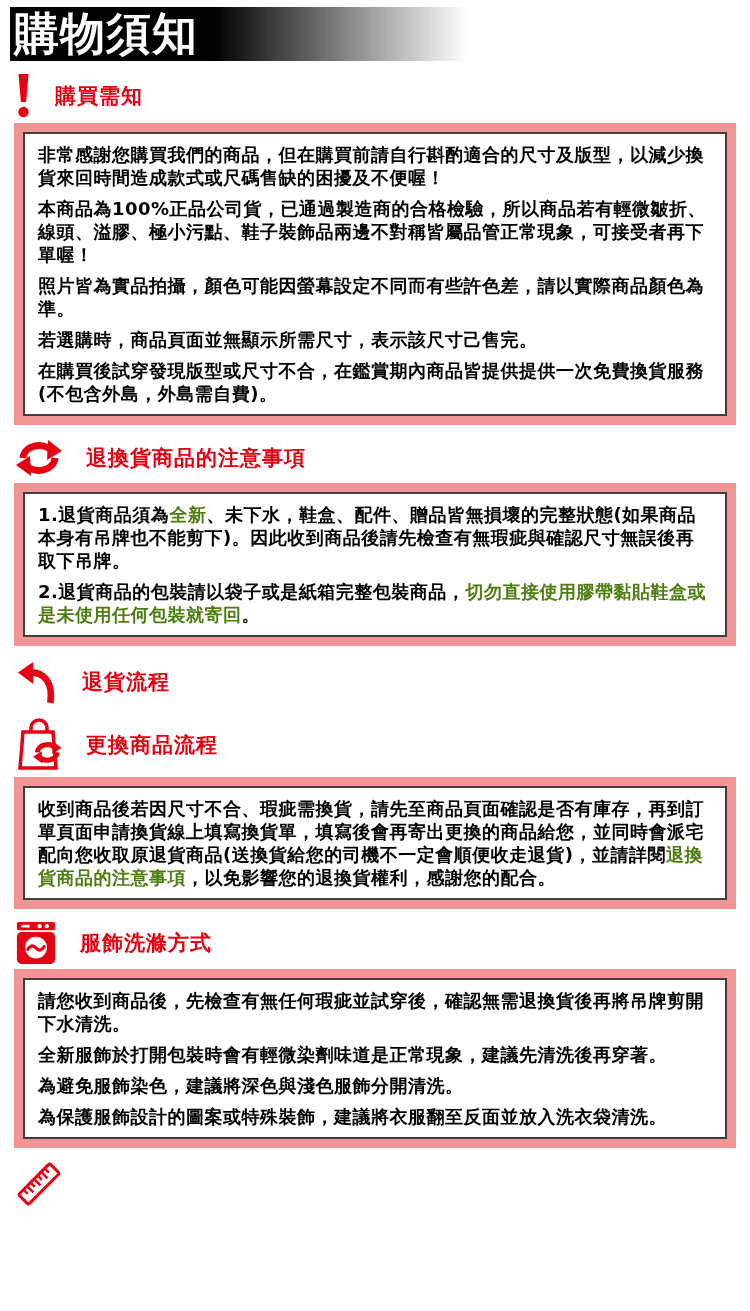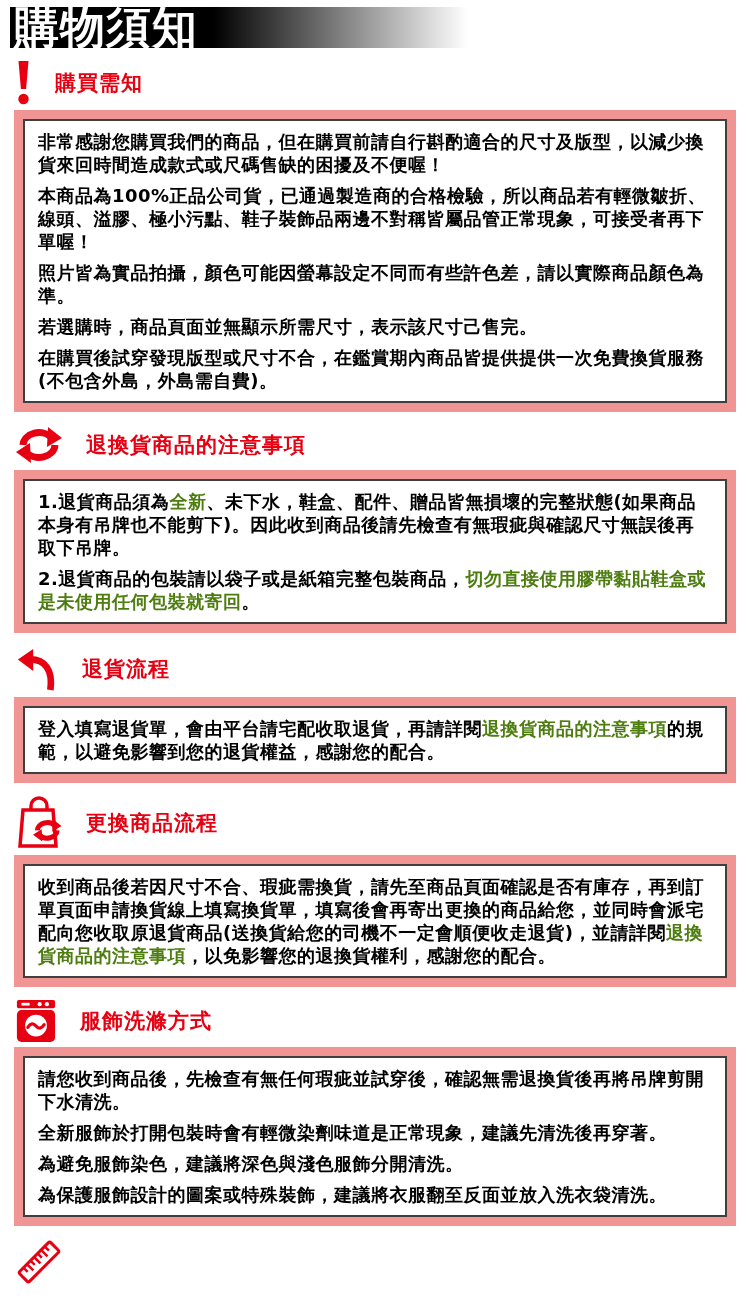--- a/index.html
+++ b/index.html
@@ -6,21 +6,21 @@
   body{
     width:750px;
     font-family:"DejaVu Sans","Liberation Sans",sans-serif;
     font-weight:bold;
     color:#000;
     -webkit-font-smoothing:antialiased;
   }
   
   .banner{
     margin:7px 0 0 10px;
-    width:462px;height:41px;
+    width:462px;height:54px;
     background:linear-gradient(90deg,#000 0%,#000 44%,#fff 99%);
     display:flex;align-items:center;
   }
   .banner-title{
     color:#fff;font-size:45px;font-weight:900;
     letter-spacing:1px;line-height:54px;padding-left:4px;
     white-space:nowrap;
   }
   
   .section-header{
@@ -99,25 +99,20 @@
 <div>
   <div class="section-header">
     <span class="icon">
       <svg width="42" height="46" viewBox="0 0 44 46">
         <path d="M36 45 C39 24 30 13 15 13" fill="none" stroke="#E60012" stroke-width="7"></path>
         <polygon points="18,2 2,13 18,25" fill="#E60012"></polygon>
       </svg>
     </span>
     <span class="section-title">退貨流程</span>
   </div>
-  <div class="panel">
-    <div class="panel-inner">
-        <p class="para"><span>登入填寫退貨單，會由平台請宅配收取退貨，再請詳閱</span><span class="red">退換貨商品的注意事項</span><span>的規範，以避免影響到您的退貨權益，感謝您的配合。</span></p>
-      </div>
-  </div>
 </div>
 
 <div>
   <div class="section-header">
     <span class="icon">
       <svg width="46" height="54" viewBox="0 0 46 54">
         <path d="M15 15 v-5 a8 8 0 0 1 16 0 v5" fill="none" stroke="#E60012" stroke-width="3.5"></path>
         <path d="M7 14 h30 l3 36 H4 z" fill="#fff" stroke="#E60012" stroke-width="3.5"></path>
         <g transform="translate(17,22) scale(0.62)">
           <path d="M7 20 A 16 13 0 0 1 36 13" fill="none" stroke="#E60012" stroke-width="8"></path>

